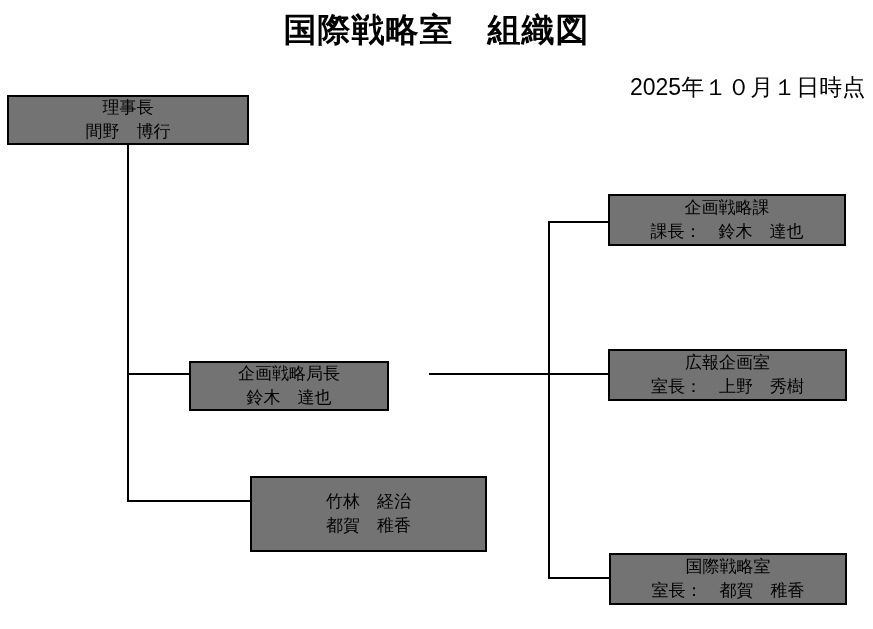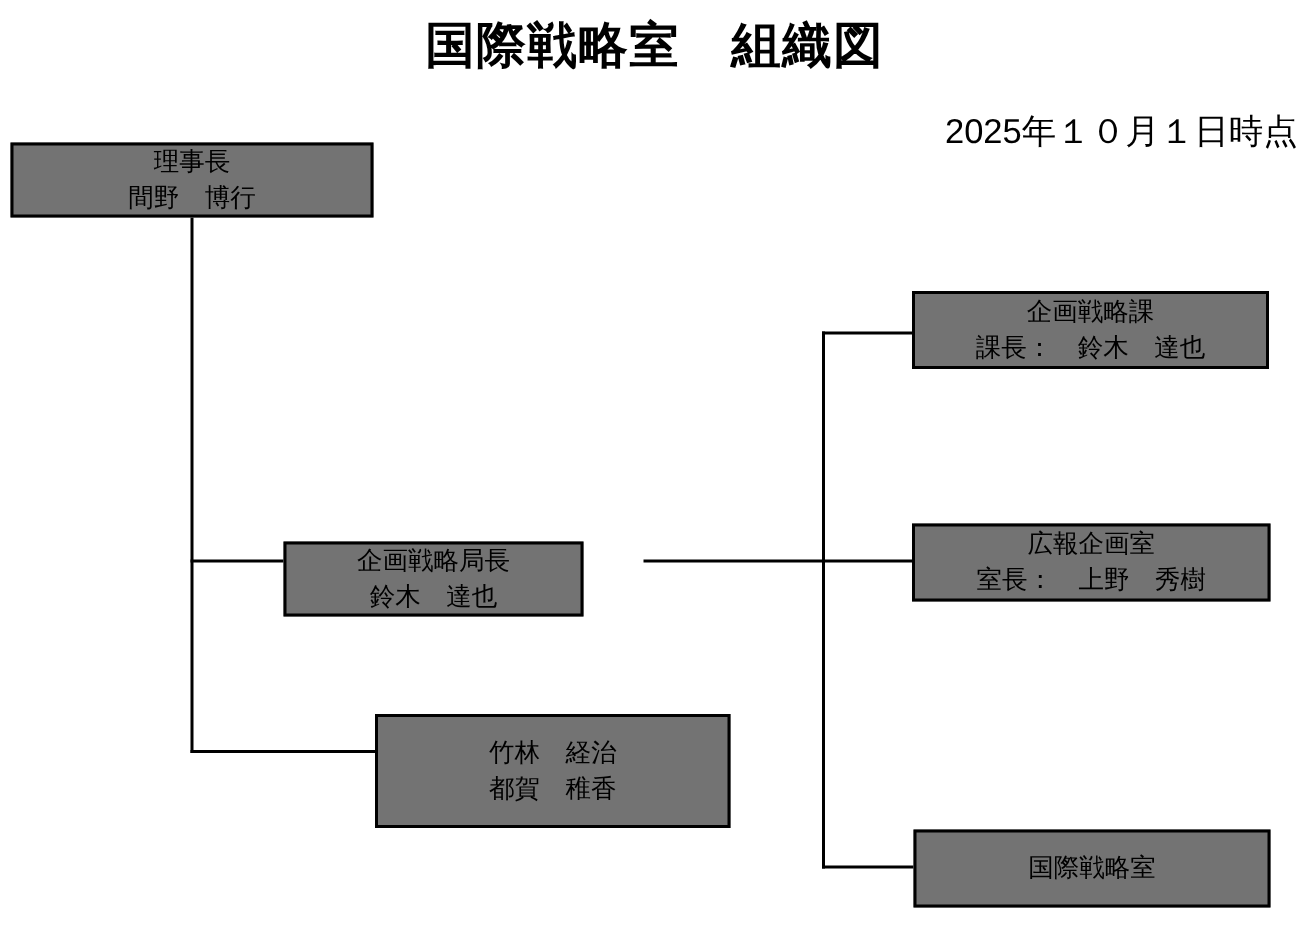--- a/index.html
+++ b/index.html
@@ -106,15 +106,16 @@
     <div>室長：　上野　秀樹</div>
   </div>
 
   <div class="node node-deputy">
     <div>竹林　経治</div>
     <div>都賀　稚香</div>
   </div>
 
   <div class="node node-section3">
     <div>国際戦略室</div>
+    <div>室長：　都賀　稚香</div>
   </div>
 
 </div>
 
 </body></html>

